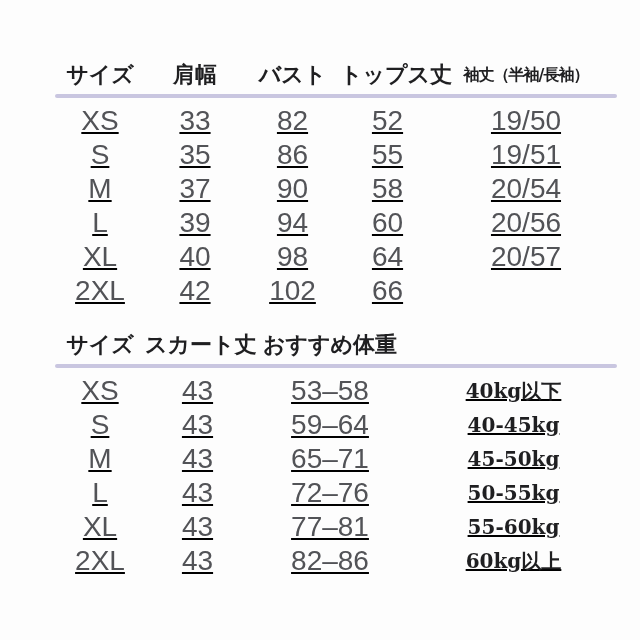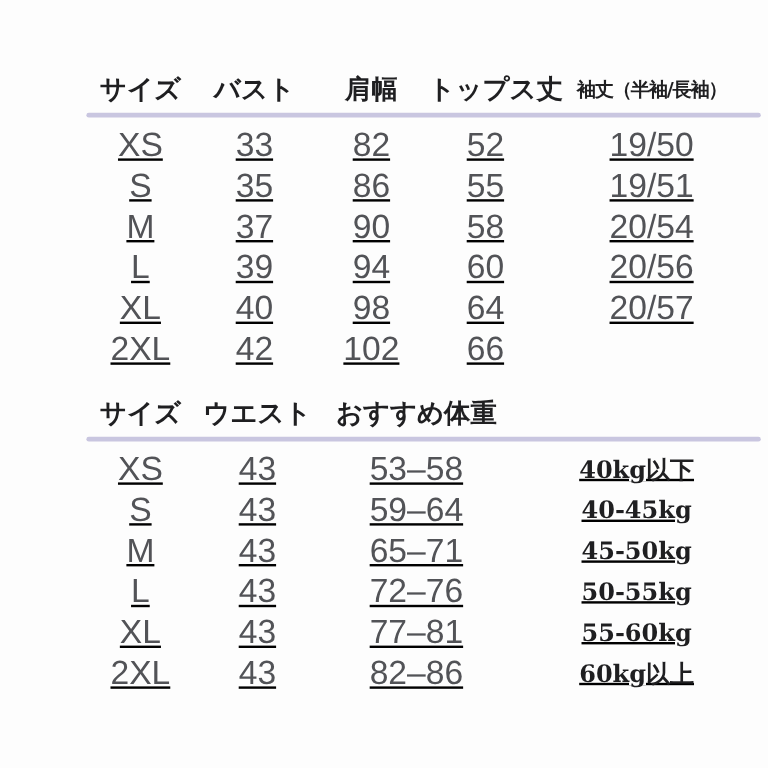--- a/index.html
+++ b/index.html
@@ -13,21 +13,21 @@
   body {
     background: var(--page_bg);
     font-family: "Liberation Sans", sans-serif;
     overflow: hidden;
     position: relative;
   }
   .page { position: absolute; inset: 0; }
 
   .sizes-table {
     position: absolute;
-    left: 72px;
+    left: 55px;
     width: 562px;
   }
   .t1 { top: 56px; }
   .t2 { top: 326px; }
 
   .thead {
     display: grid;
     height: 38px;
     align-items: center;
   }
@@ -73,22 +73,22 @@
   }
 </style>
 </head>
 <body>
 
 <div class="page">
 
   <section class="sizes-table t1">
     <div class="thead">
         <span class="th">サイズ</span>
+        <span class="th">肩幅</span>
         <span class="th">バスト</span>
-        <span class="th">肩幅</span>
         <span class="th">トップス丈</span>
         <span class="th">袖丈（半袖/長袖）</span>
       </div>
     <div class="divider"></div>
     <div class="tbody">
         <div class="row">
           <span class="td">XS</span>
           <span class="td">33</span>
           <span class="td">82</span>
           <span class="td">52</span>
@@ -127,21 +127,21 @@
           <span class="td">42</span>
           <span class="td">102</span>
           <span class="td">66</span>
         </div>
       </div>
   </section>
 
   <section class="sizes-table t2">
     <div class="thead">
         <span class="th">サイズ</span>
-        <span class="th">ウエスト</span>
+        <span class="th">スカート丈</span>
         <span class="th">おすすめ体重</span>
       </div>
     <div class="divider"></div>
     <div class="tbody">
         <div class="row">
           <span class="td">XS</span>
           <span class="td">43</span>
           <span class="td">53–58</span>
           <span class="td">40kg以下</span>
         </div>

